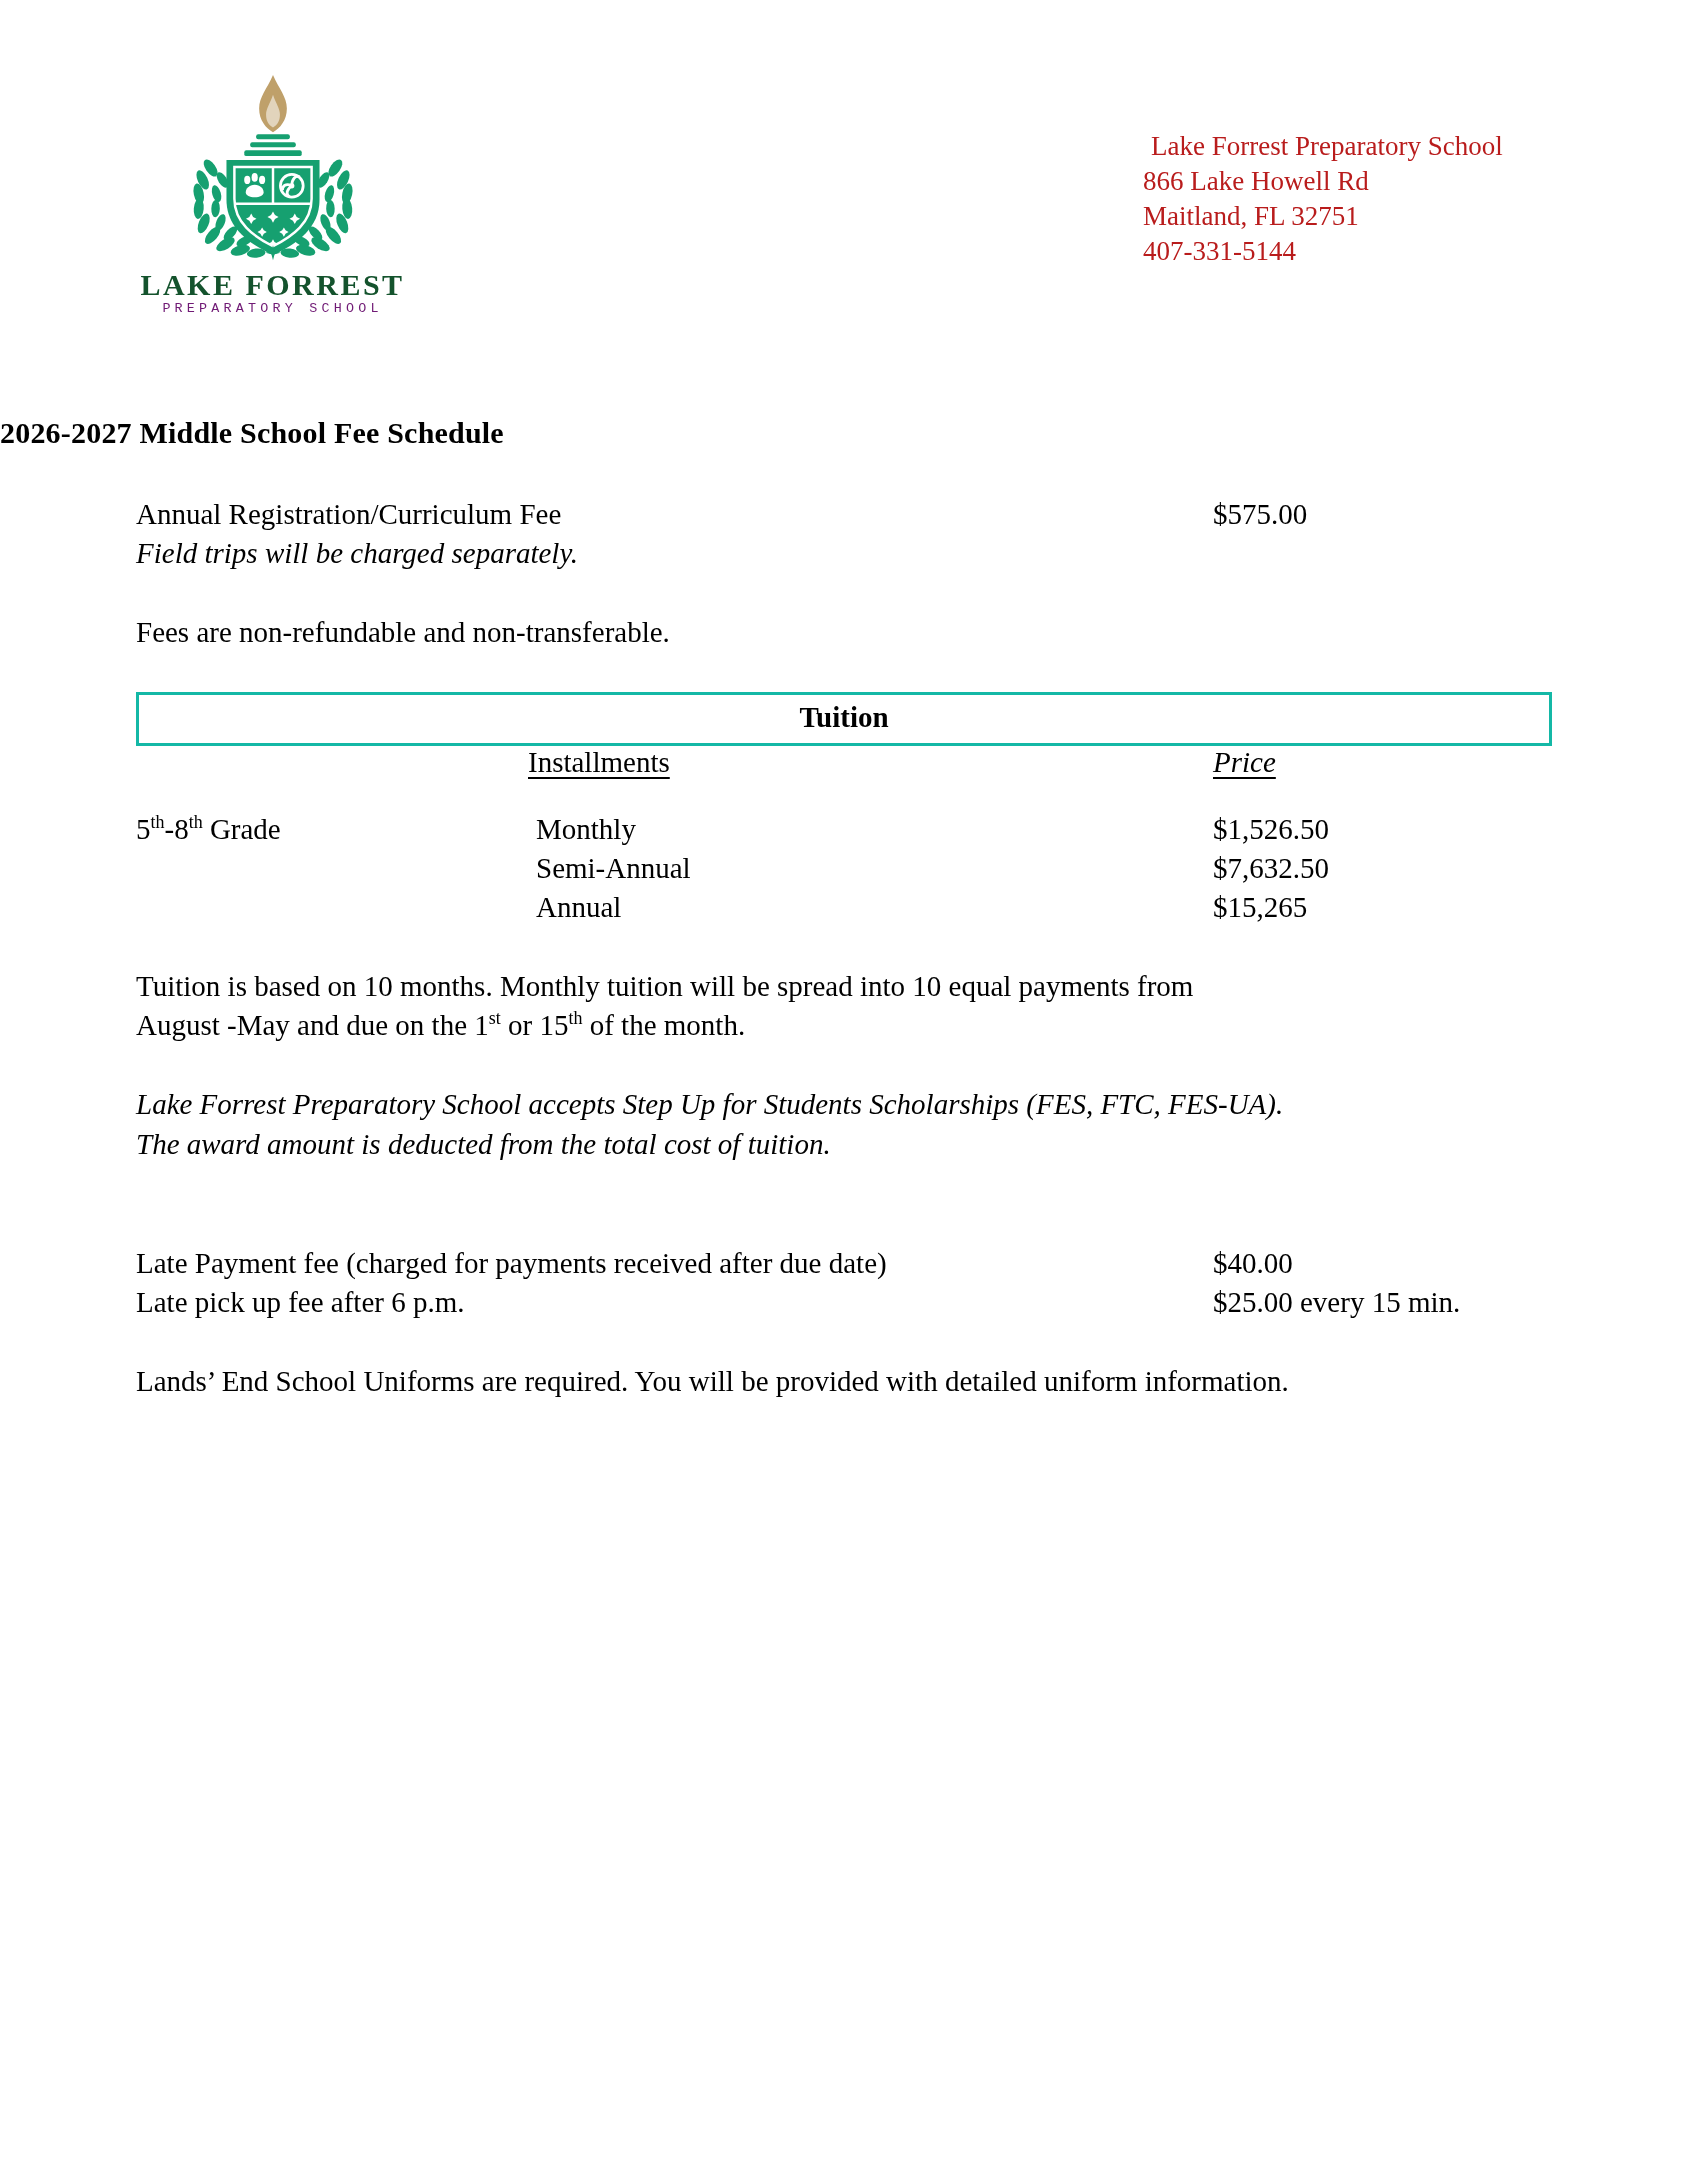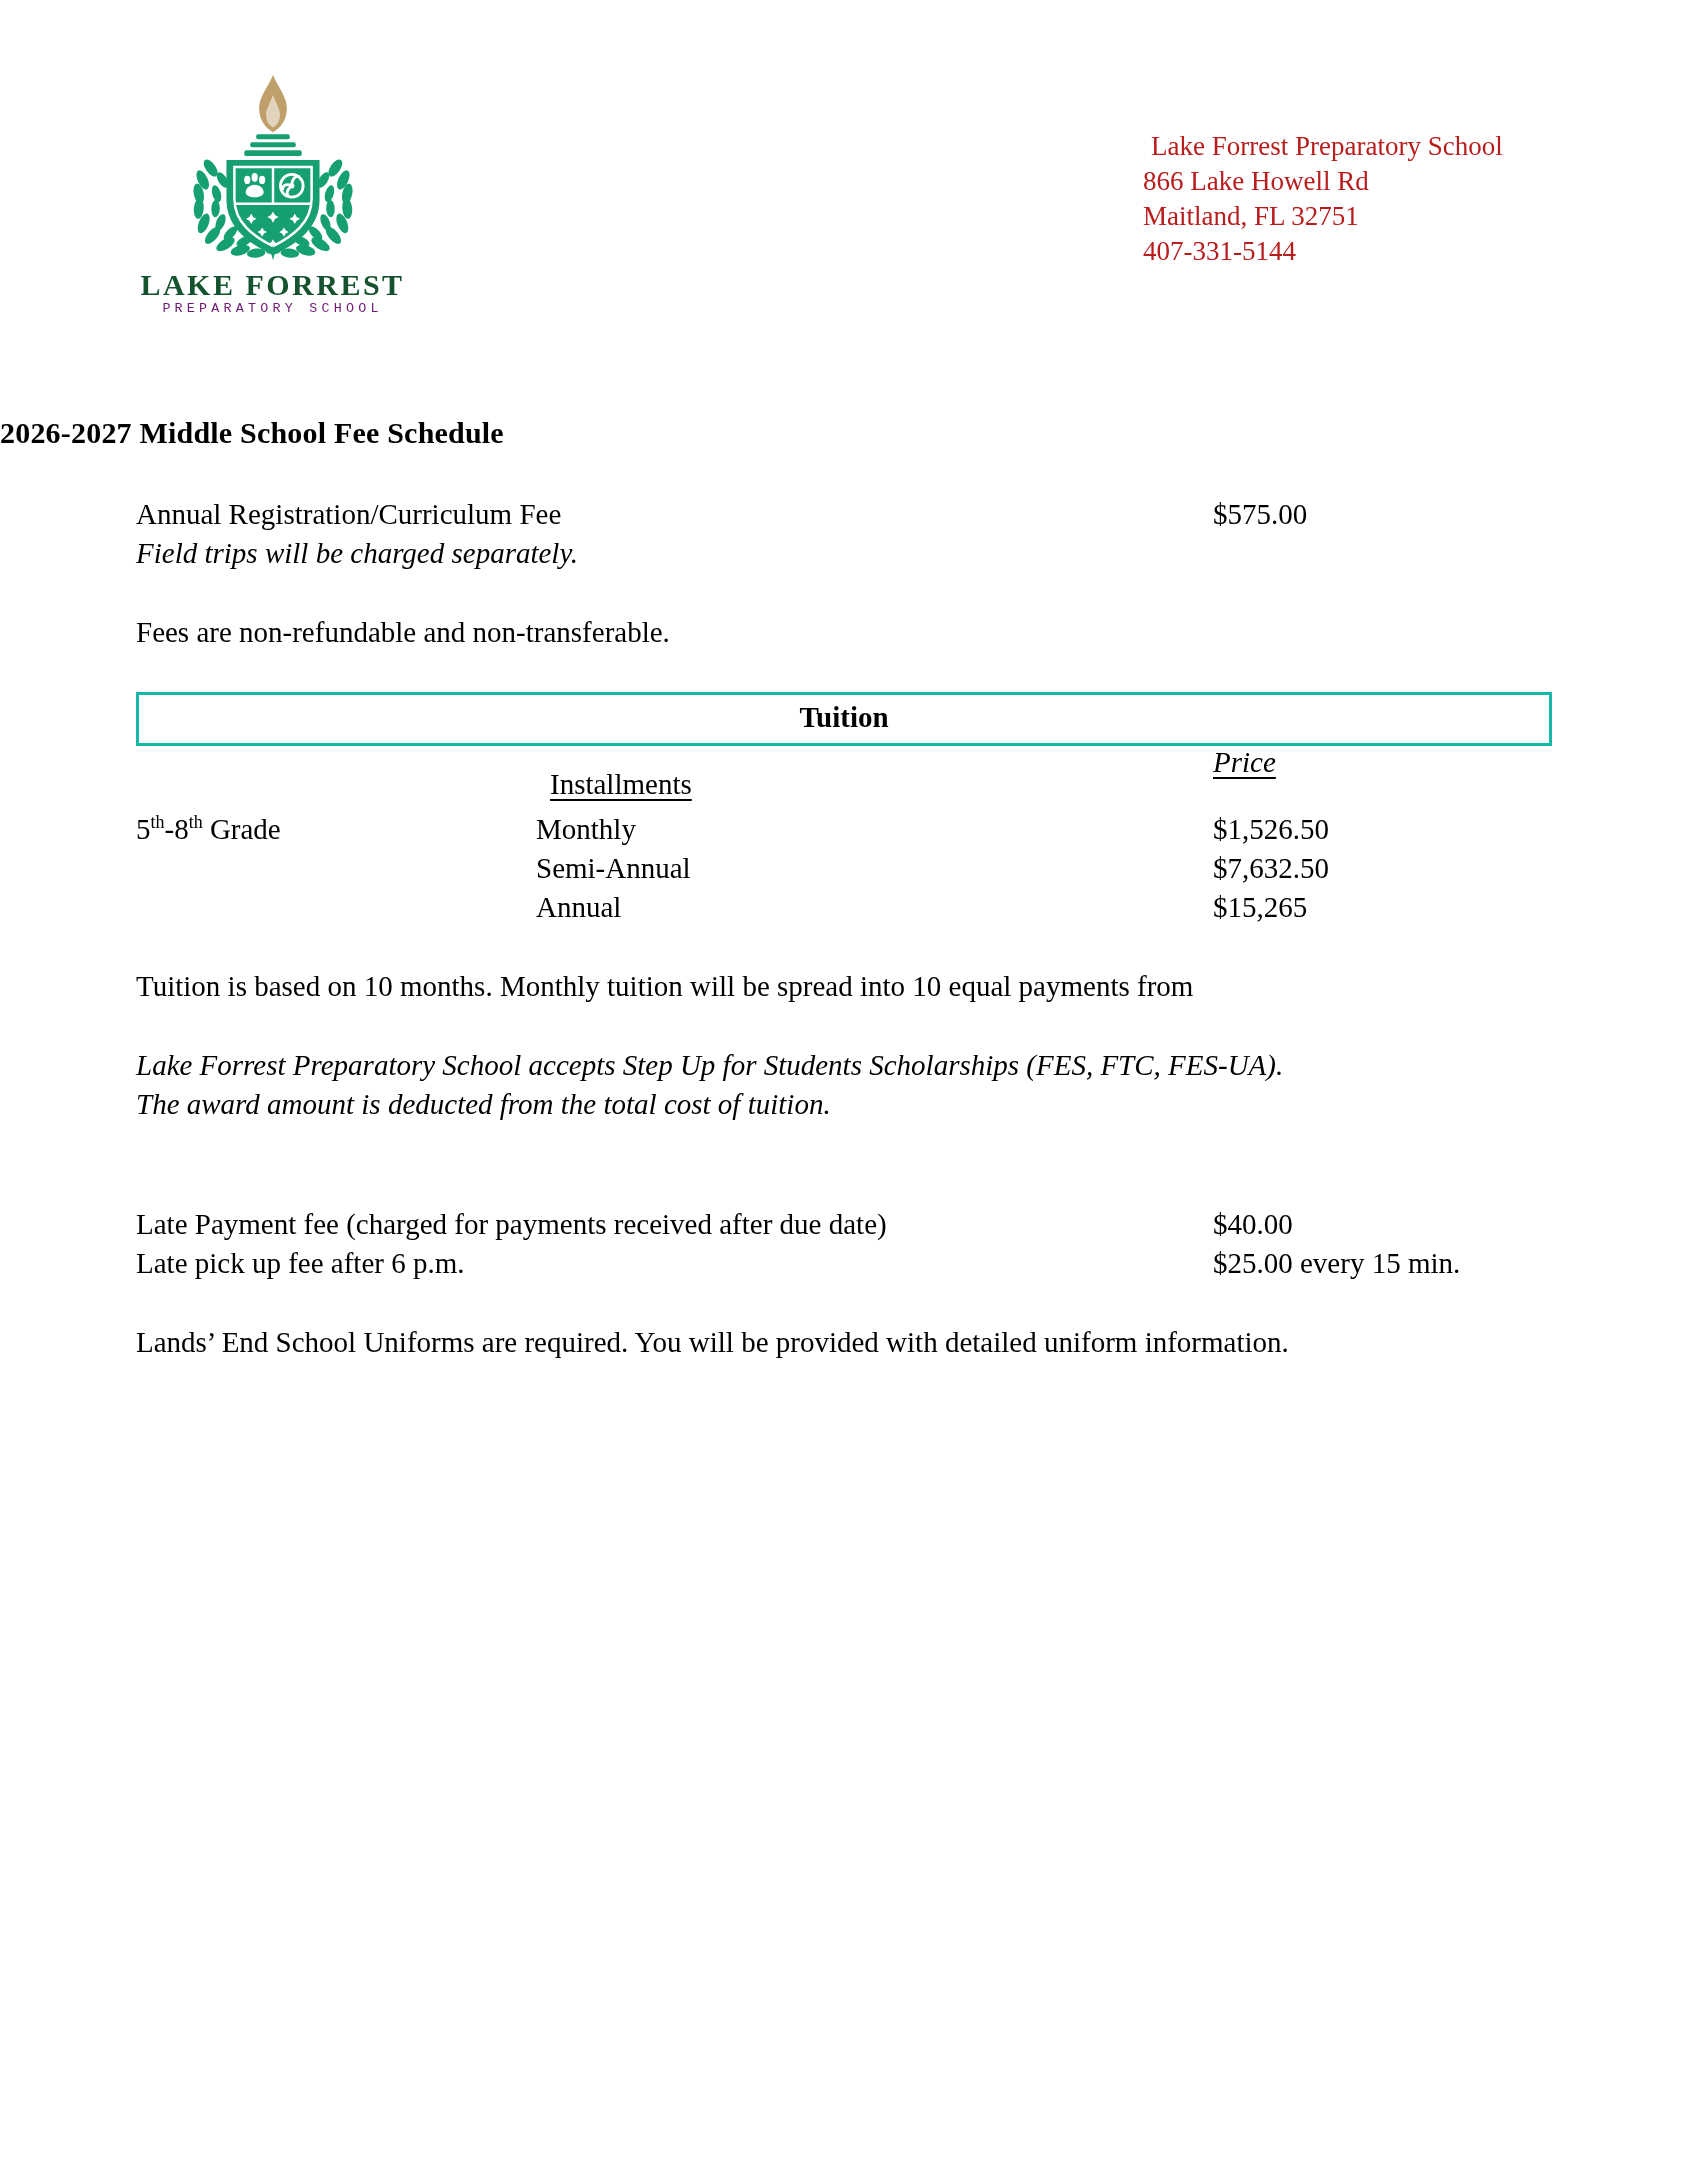--- a/index.html
+++ b/index.html
@@ -119,25 +119,24 @@
     padding: 6px 0 9px 0;
   }
 
   .table-head {
     position: relative;
     height: 46px;
     font-size: 29px;
   }
   .table-head .col-install {
     position: absolute;
-    left: 414px;
+    left: 392px;
     top: 0;
     text-decoration: underline;
     text-underline-offset: 5px;
-    margin-top: 22px;
   }
   .table-head .col-price {
     position: absolute;
     left: 1077px;
     top: 0;
     text-decoration: underline;
     text-underline-offset: 5px;
     font-style: italic;
   }
 
@@ -320,20 +319,21 @@
       <div class="t-row">
         <span class="installment">Annual</span>
         <span class="price">$15,265</span>
       </div>
     </div>
 
     <div class="gap-md"></div>
 
     <div class="para">
       <div>Tuition is based on 10 months.  Monthly tuition will be spread into 10 equal payments from</div>
+      <div><span>August -May and due on the 1</span><sup>st</sup><span> or 15</span><sup>th</sup><span> of the month.</span></div>
     </div>
 
     <div class="gap-md"></div>
 
     <div class="para ital">
       <div>Lake Forrest Preparatory School accepts Step Up for Students Scholarships (FES, FTC, FES-UA).</div>
       <div>The award amount is deducted from the total cost of tuition.</div>
     </div>
 
     <div class="gap-md"></div>

